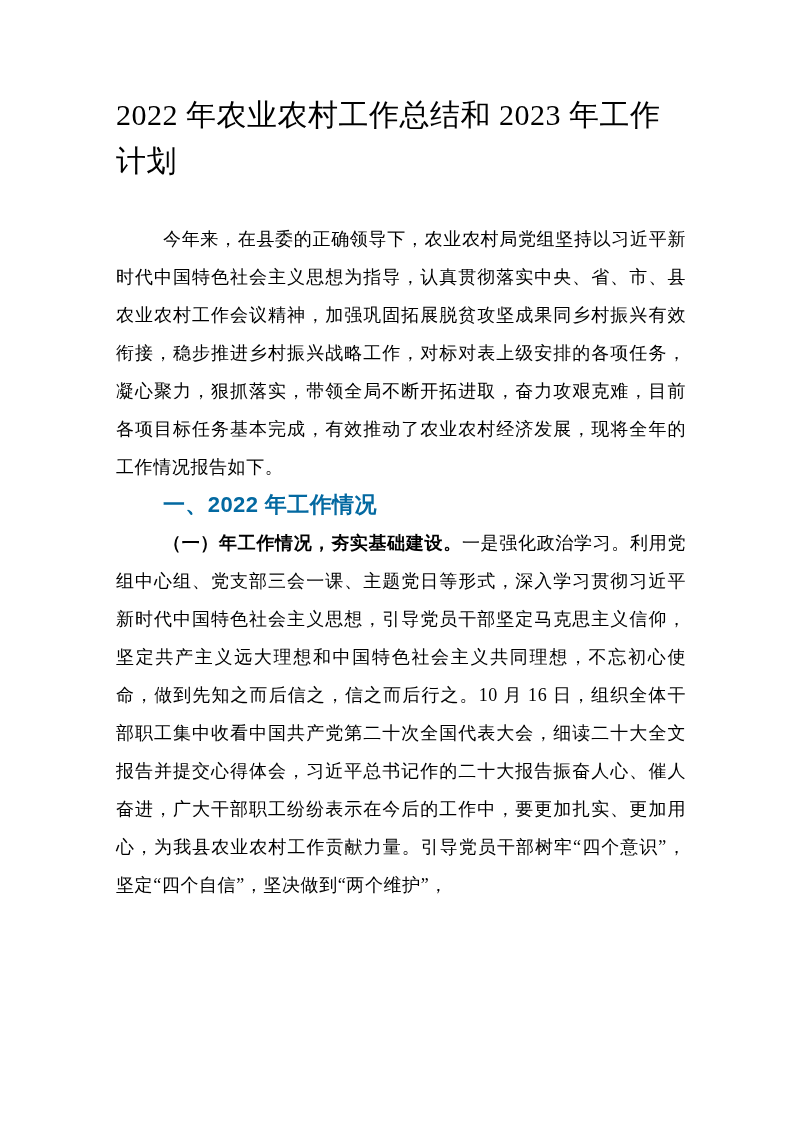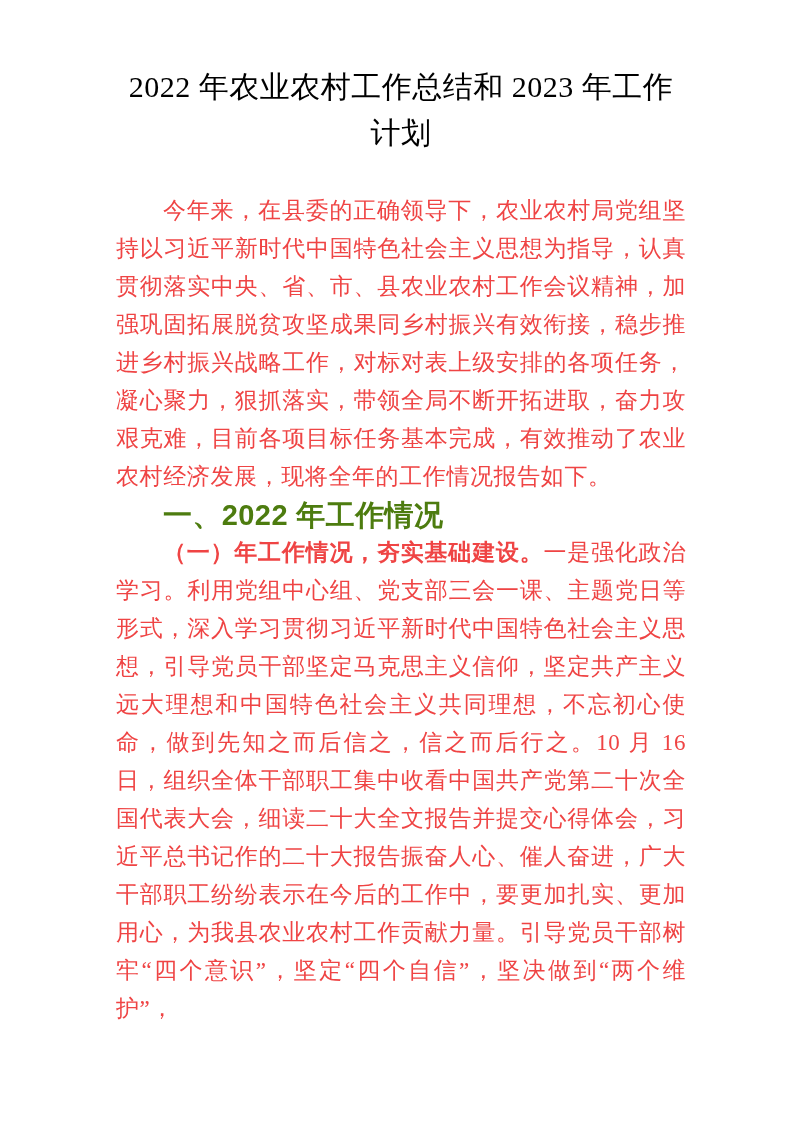--- a/index.html
+++ b/index.html
@@ -23,55 +23,54 @@
     top: 0;
     width: 570px;
   }
 
   
   .doc-title {
     font-family: "Liberation Serif", "DejaVu Serif", serif;
     font-size: 30px;
     line-height: 46px;
     color: #000000;
-    text-align: center;
     margin: 0;
-    padding-top: 64px;
+    padding-top: 92px;
     font-weight: 400;
     letter-spacing: 0.5px;
     white-space: pre-wrap;
   }
 
   
   .para {
     font-family: "Liberation Serif", "DejaVu Serif", serif;
-    font-size: 23px;
+    font-size: 18px;
     line-height: 38px;
-    color: #ef4444;
+    color: #000000;
     text-align: justify;
     text-justify: inter-ideograph;
     margin: 0;
     letter-spacing: 0.6px;
   }
 
   .para.indent {
     text-indent: 47px;
   }
 
   .para-lead {
     font-weight: bold;
   }
 
   
   .section-heading {
     font-family: "Liberation Sans", "DejaVu Sans", sans-serif;
-    font-size: 29px;
+    font-size: 22px;
     line-height: 38px;
     font-weight: bold;
-    color: #4d7c0f;
+    color: #0369a1;
     margin: 0;
     text-indent: 47px;
     letter-spacing: 0.4px;
   }
 
   
   .gap-before-intro { height: 36px; }
 </style>
 </head>
 <body>

